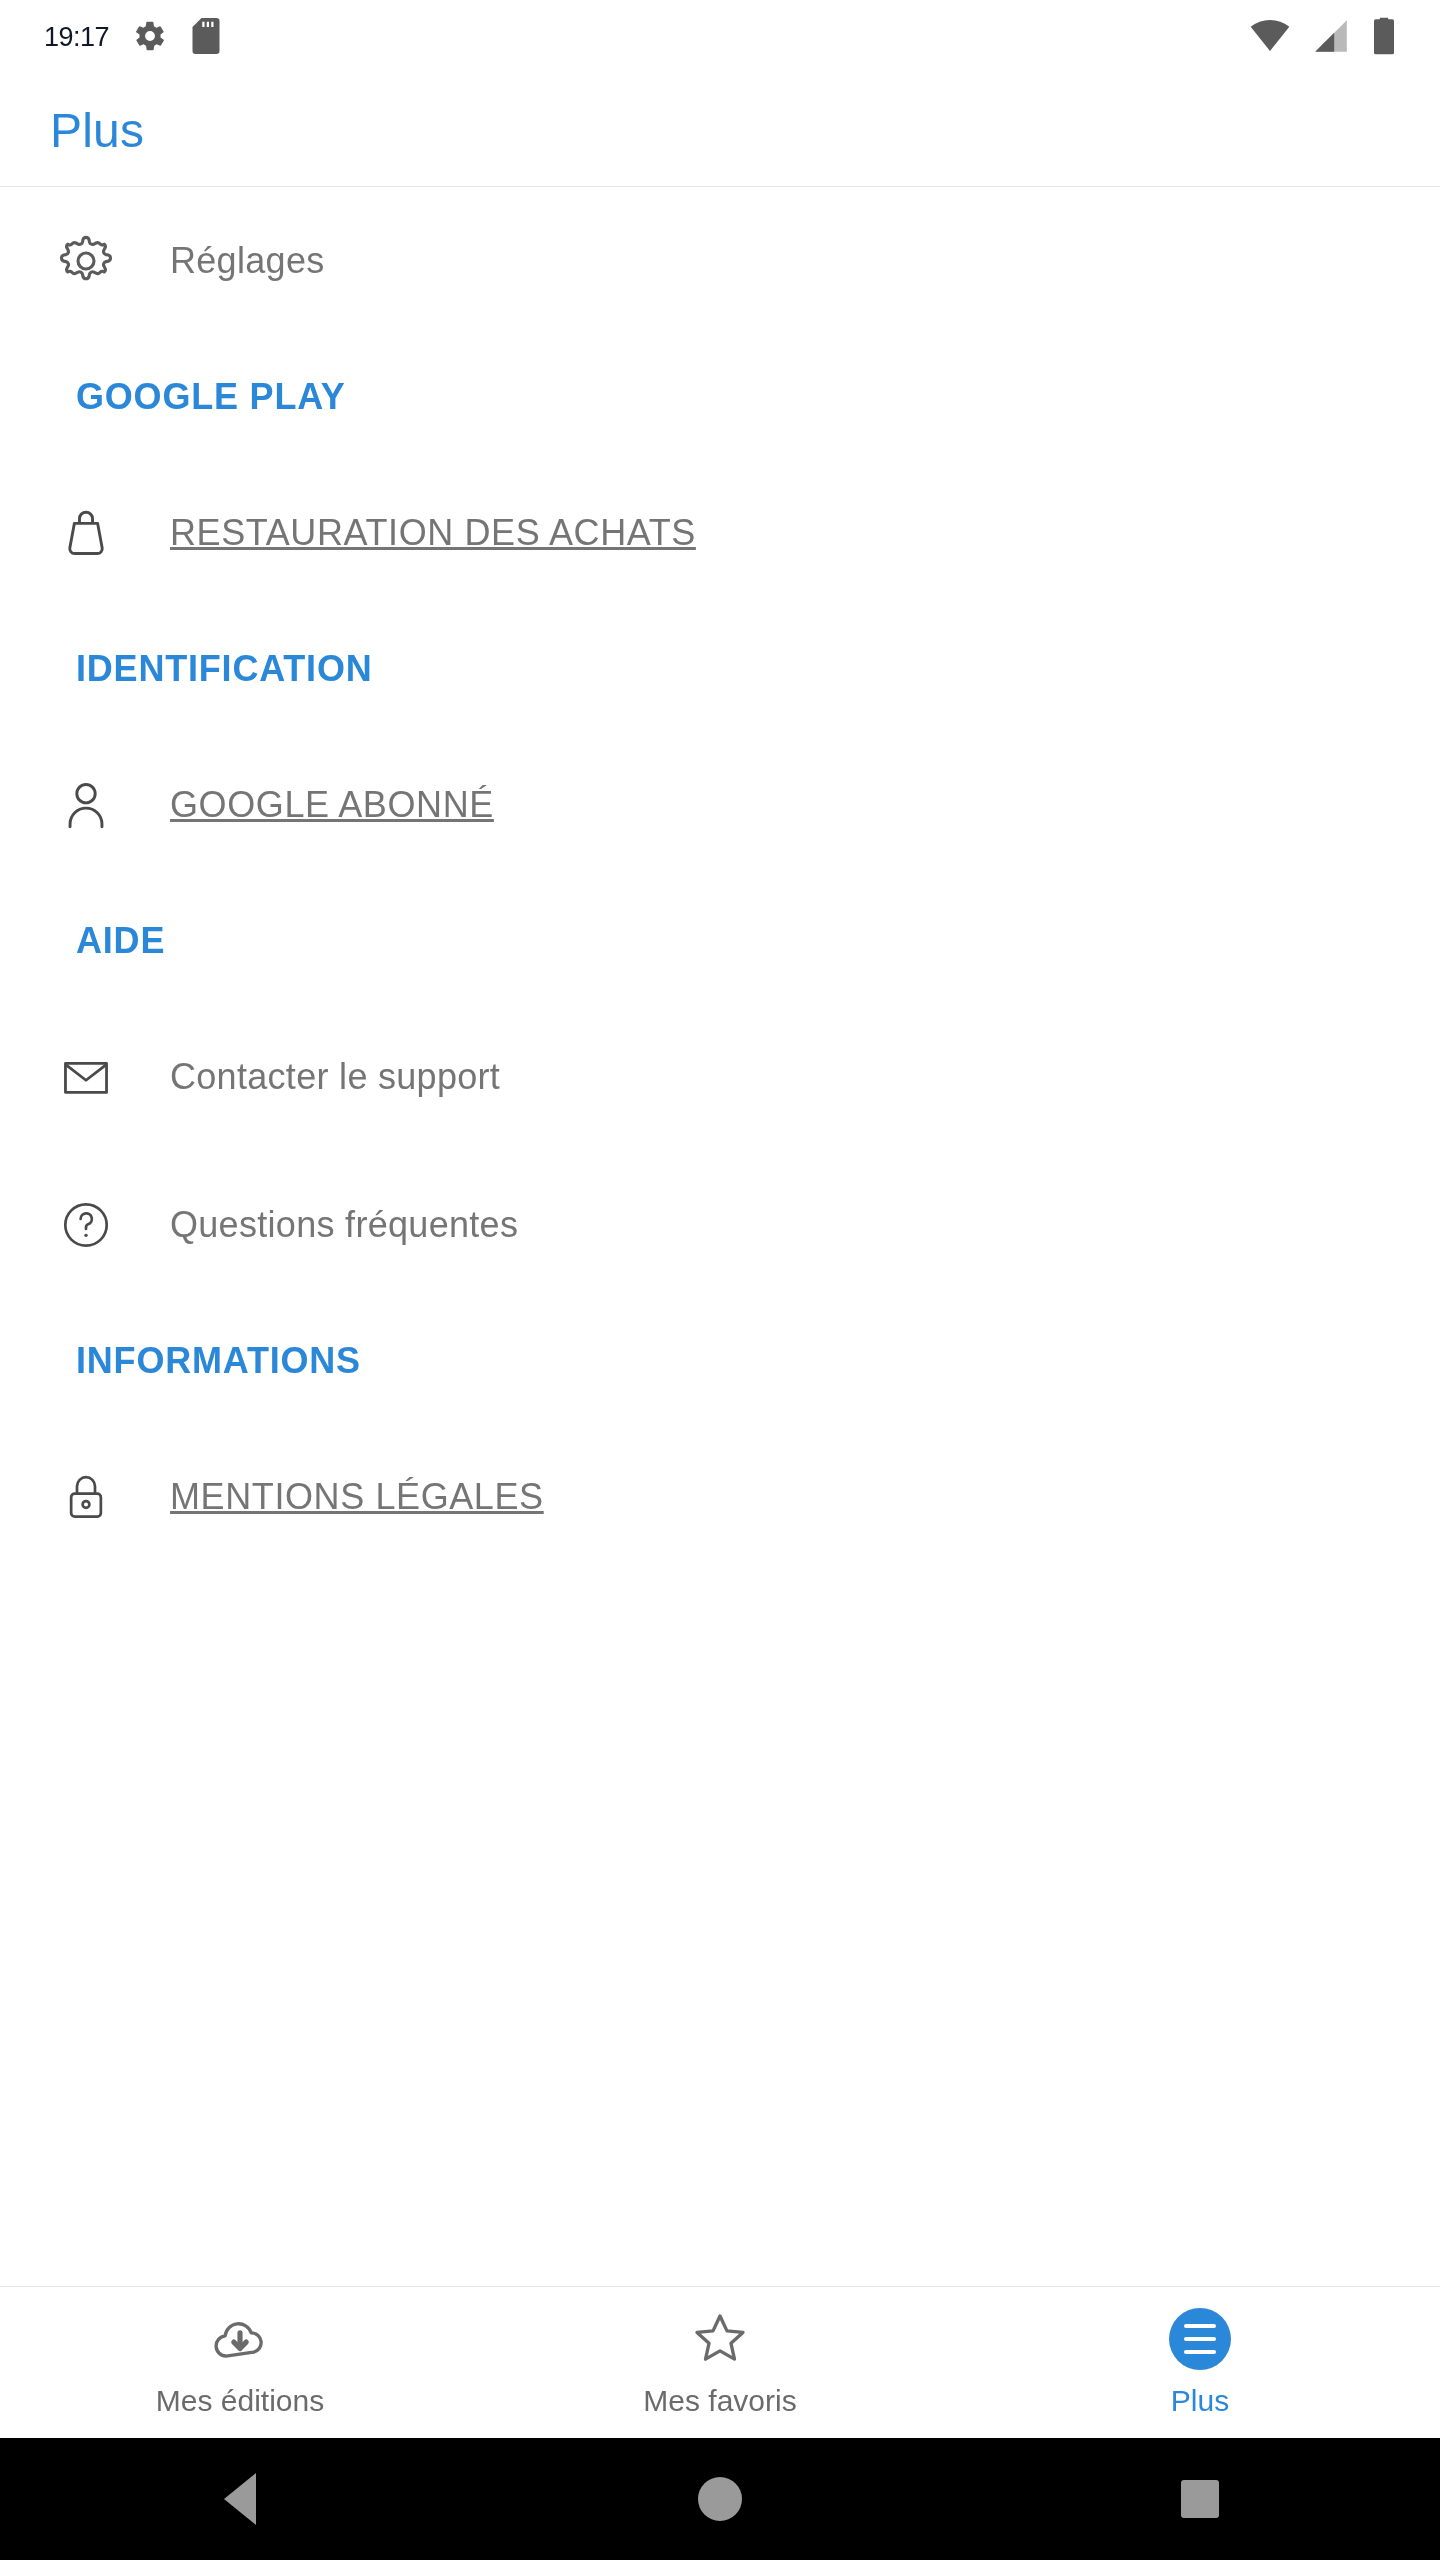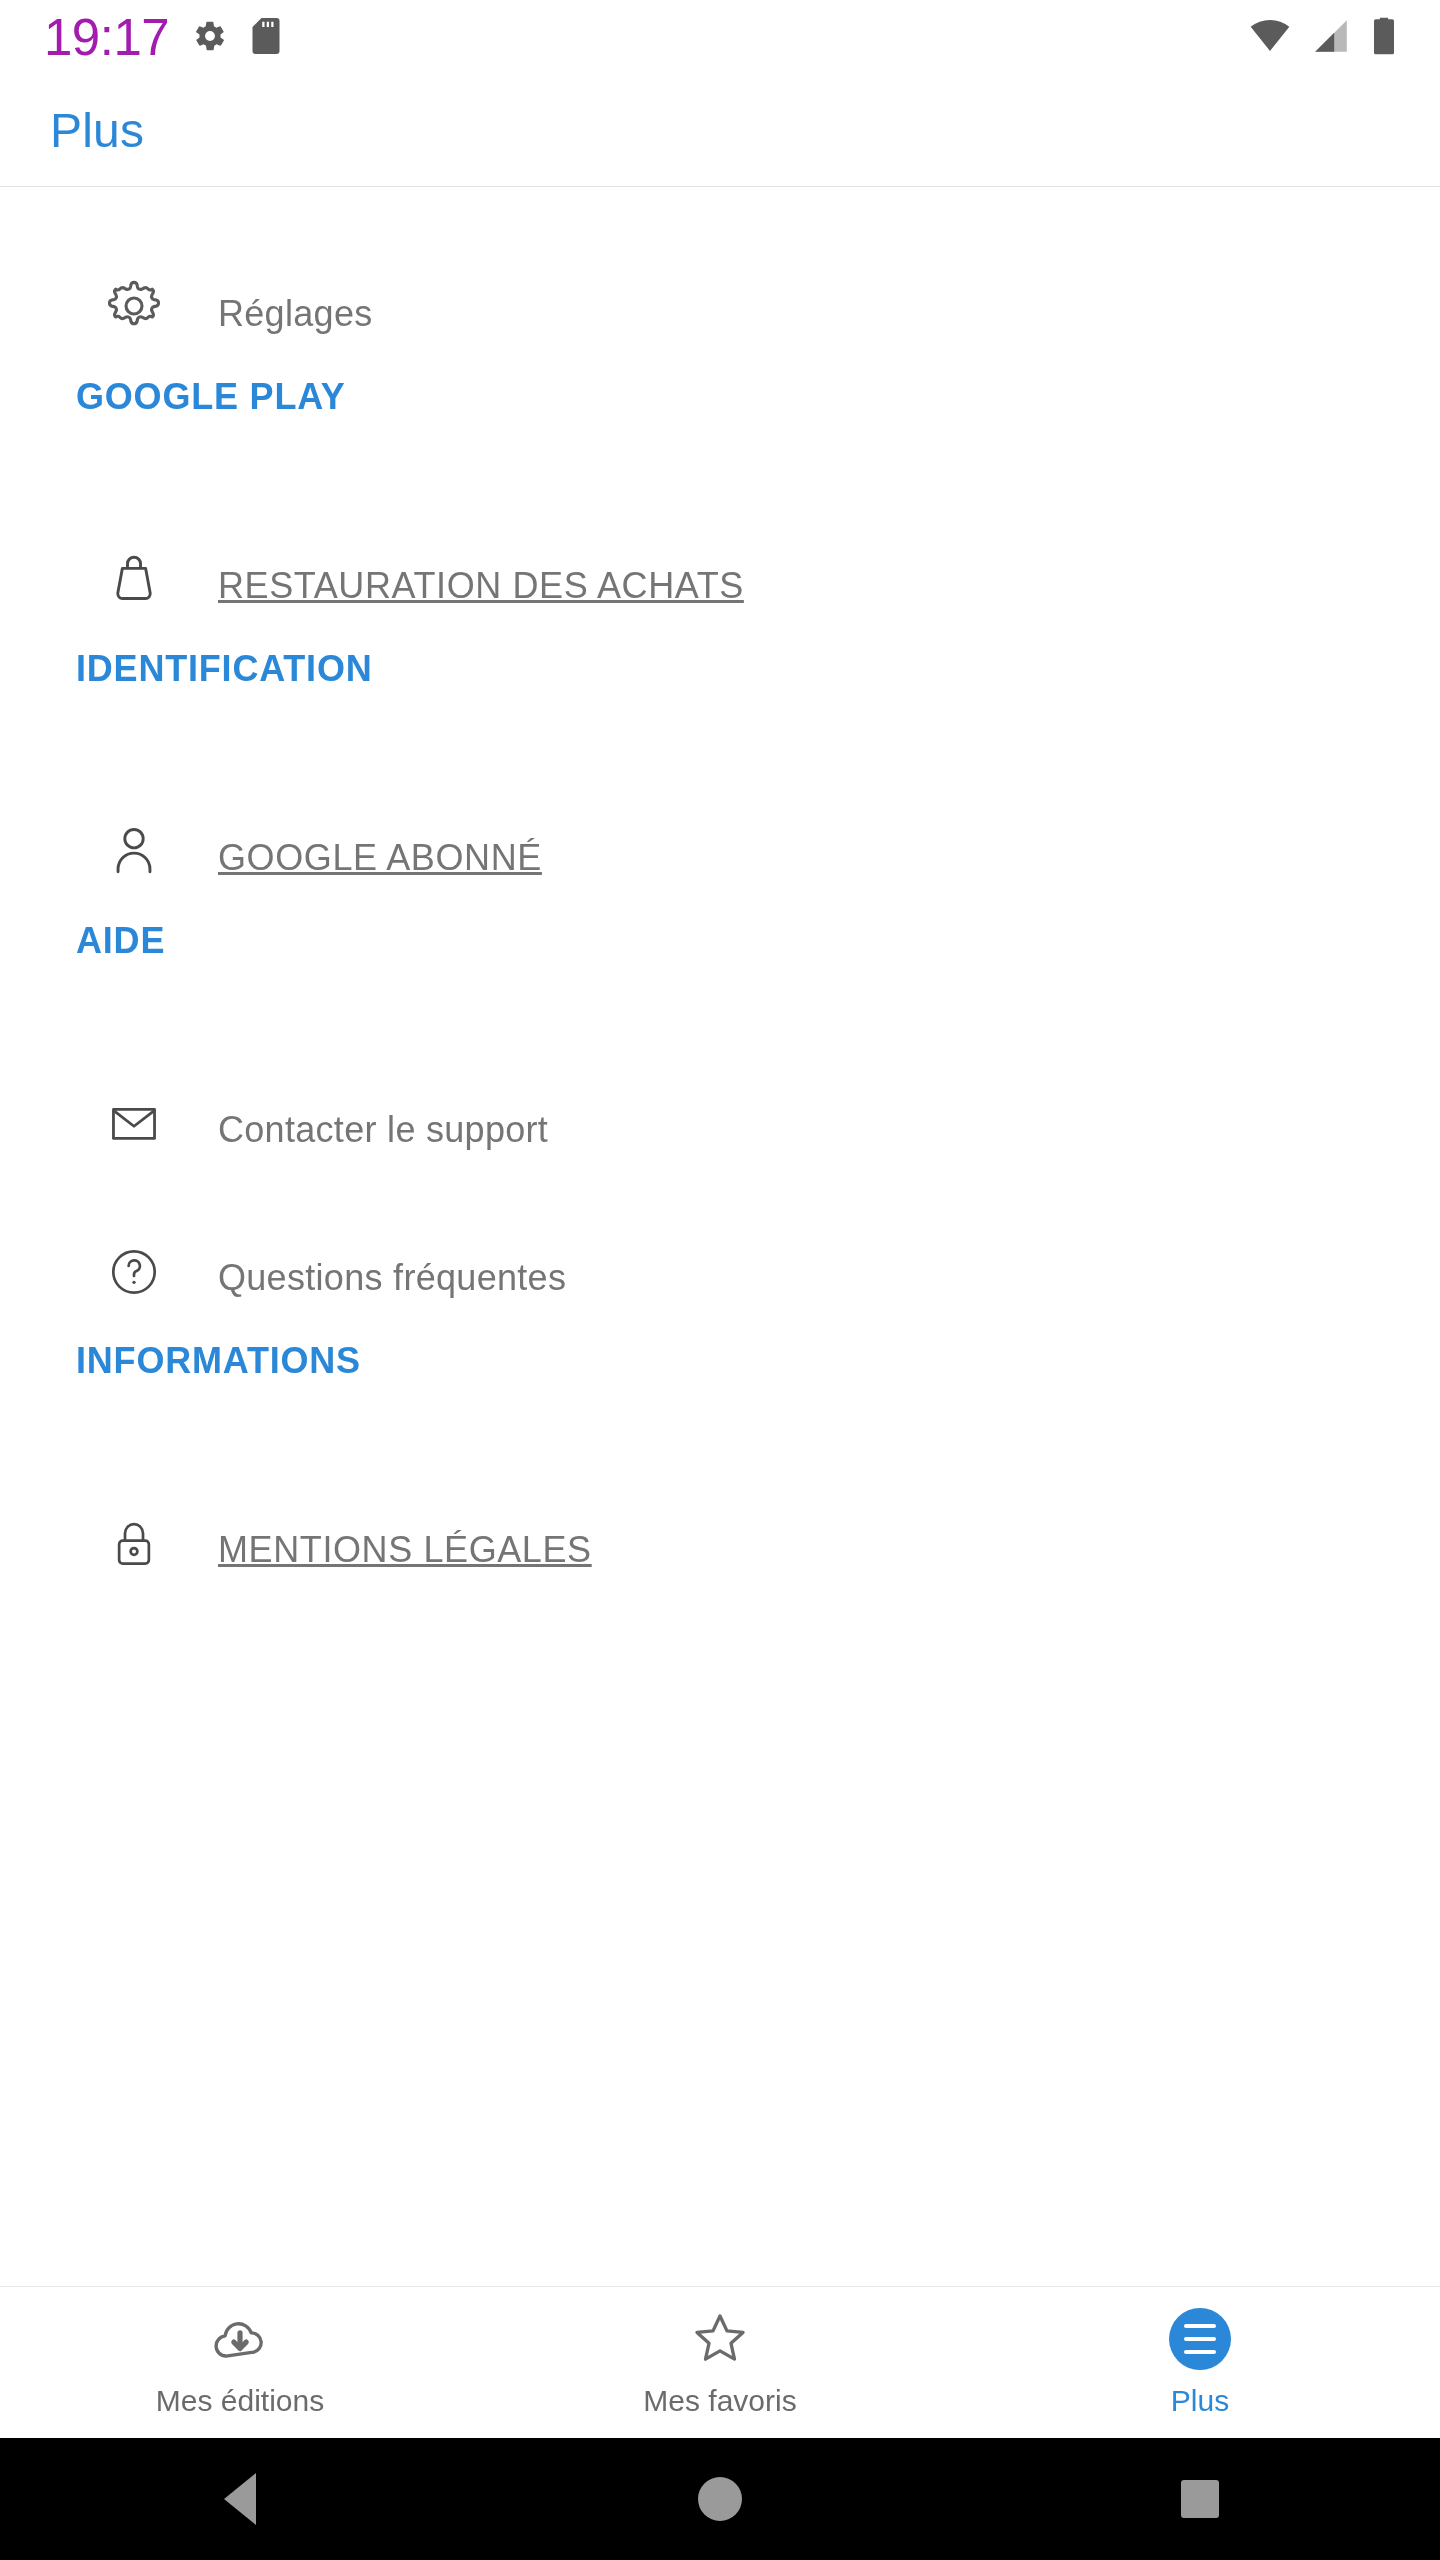--- a/index.html
+++ b/index.html
@@ -11,41 +11,41 @@
   }
   .screen { position:relative; width:1440px; height:2560px; background:#ffffff; display:flex; flex-direction:column; }
 
   
   .status-bar {
     height:75px; flex:0 0 75px;
     display:flex; align-items:center; justify-content:space-between;
     padding:0 32px 0 44px; background:#ffffff;
   }
   .status-left { display:flex; align-items:center; gap:24px; }
-  .status-clock { font-size:51px; color:#a21caf; letter-spacing:-0.5px; font-family:"Liberation Sans", sans-serif; }
+  .status-clock { font-size:27px; color:#0f172a; letter-spacing:-0.5px; font-family:"Liberation Sans", sans-serif; }
   .status-right { display:flex; align-items:center; gap:22px; padding-right:12px; }
   .sicon { display:block; }
 
   
   .app-bar {
     flex:0 0 112px; height:112px;
     display:flex; align-items:center;
     padding:0 50px; background:#ffffff;
     border-bottom:1px solid #e3e3e3;
   }
   .app-title { font-size:48px; color:#2b88d8; font-weight:400; letter-spacing:0.2px; }
 
   
   .content {
     flex:1 1 auto; position:relative; overflow:hidden; background:#ffffff;
   }
   .list { padding-top:0; }
 
   .row {
-    height:148px; display:flex; align-items:flex-end; padding:0 7px 0 50px;margin-left:48px;
+    height:148px; display:flex; align-items:center; padding:0 7px 0 50px;
   }
   .row-icon {
     width:72px; flex:0 0 72px; display:flex; align-items:center; justify-content:center;
   }
   .row-label {
     margin-left:48px; font-size:36px; color:#757575; letter-spacing:0.3px; white-space:nowrap;
   }
   .row-label.upper { letter-spacing:0.6px;text-decoration:underline; }
 
   .section-head {

